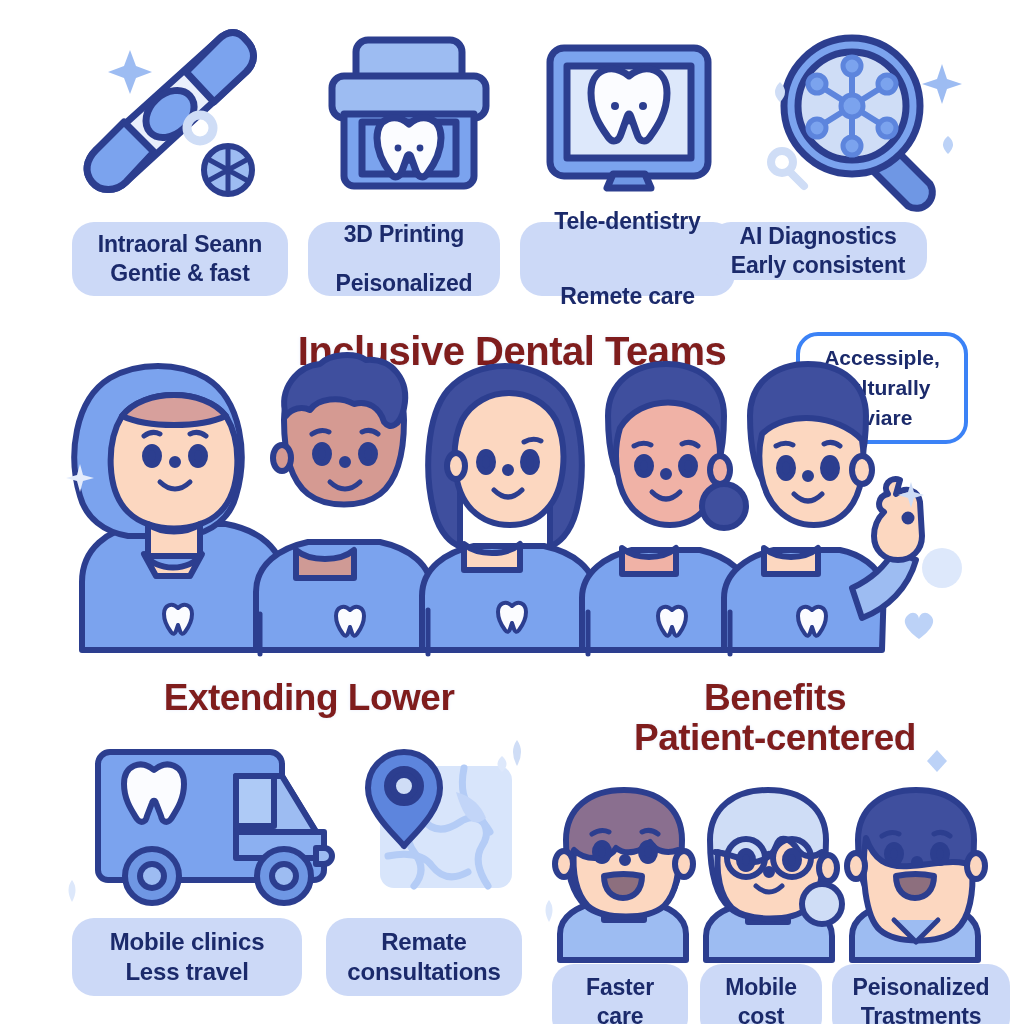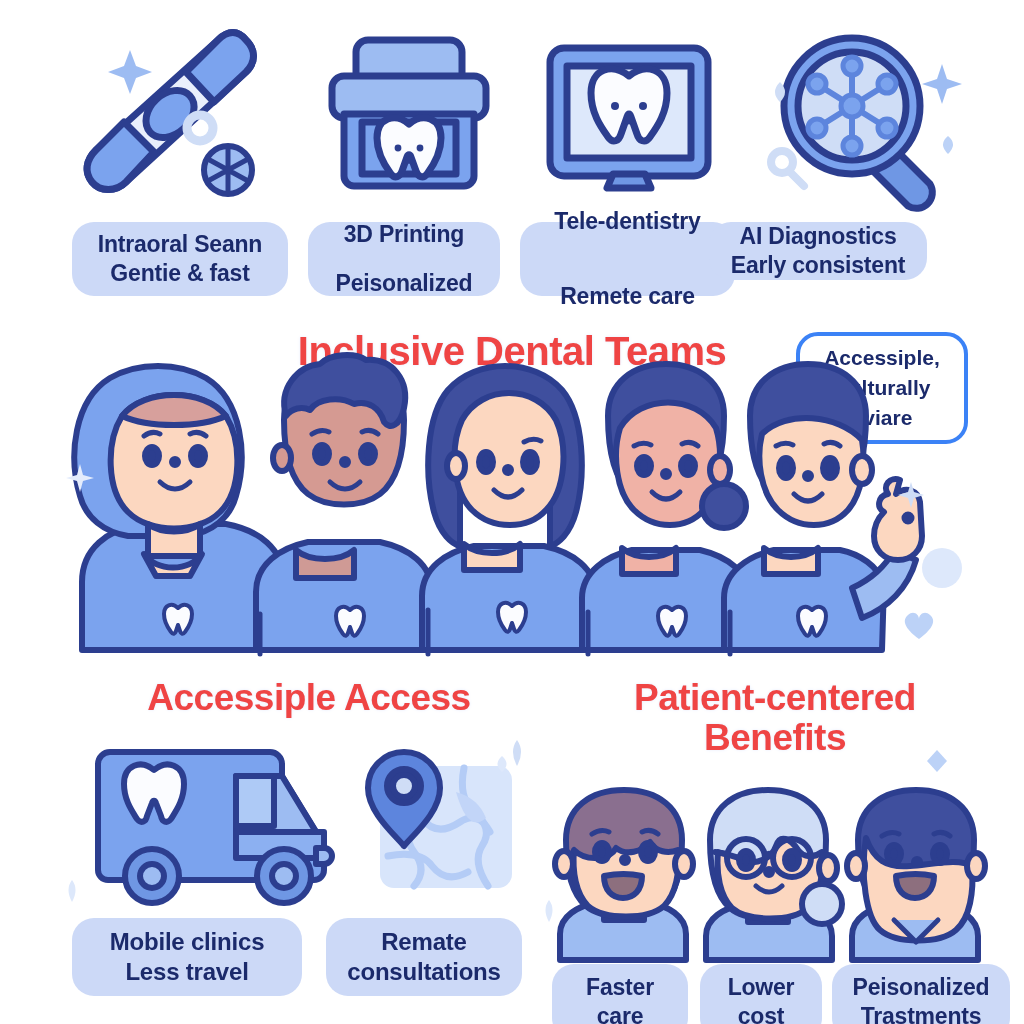--- a/index.html
+++ b/index.html
@@ -24,21 +24,21 @@
     align-items: center;
     justify-content: center;
     line-height: 1.26;
     letter-spacing: -0.2px;
   }
   .pill span { display: block; white-space: nowrap; }
 
   
   .sect-title {
     position: absolute;
-    color: #ef4444;
+    color: #7f1d1d;
     font-weight: 700;
     text-align: center;
     letter-spacing: -0.5px;
     line-height: 1.08;
     text-shadow: 0 0 2px #eef2fd, 0 0 4px #eef2fd;
   }
 
   
   .bubble {
     position: absolute;
@@ -296,21 +296,21 @@
     <svg width="40" height="40">
         <circle cx="20" cy="20" r="20" fill="#dde8fb"></circle>
       </svg>
   </div>
   <div class="sparkle" style="left:902px; top:608px;">
     <svg width="34" height="32">
         <path d="M17 31 C2 20 0 12 6 7 c5 -5 11 -1 11 4 c0 -5 6 -9 11 -4 c6 5 4 13 -11 24 Z" fill="#bcd2f7"></path>
       </svg>
   </div>
 
-  <div class="sect-title" style="left:108px; top:678px; width:402px; font-size:37px;">Accessiple Access</div>
+  <div class="sect-title" style="left:108px; top:678px; width:402px; font-size:37px;">Extending Lower</div>
 
   <div class="art" style="left:88px; top:752px;">
     <svg width="262" height="158" viewBox="0 0 262 158">
       <g stroke="#2c3e8f" stroke-width="6" stroke-linejoin="round">
         <path d="M10 12 a12 12 0 0 1 12 -12 L182 0 a12 12 0 0 1 12 12 L194 24 L232 86 a16 16 0 0 1 4 10 L236 118 a10 10 0 0 1 -10 10 L20 128 a10 10 0 0 1 -10 -10 Z" fill="#7ba3ee"></path>
         <path d="M148 24 L194 24 L228 80 L148 80 Z" fill="#9dbcf2"></path>
         <path d="M148 24 L186 24 L186 74 L148 74 Z" fill="#aecaf6"></path>
         <path d="M148 80 L236 80 L236 106 L148 106 Z" fill="#8cb0f1"></path>
         <path d="M66 18 c-13 -11 -30 -5 -30 14 c0 16 8 27 13 35 c4 5 9 3 10 -3 l5 -13 c1 -3 3 -3 4 0 l5 13 c1 6 6 8 10 3 c5 -8 13 -19 13 -35 c0 -19 -17 -25 -30 -14 Z" fill="#fbfcff"></path>
         <circle cx="64" cy="124" r="27" fill="#6f97e4"></circle>
@@ -356,22 +356,22 @@
     <span>Remate</span>
     <span>consultations</span>
   </div>
 
   <div class="pill" style="left:72px; top:918px; width:230px; height:78px; font-size:24px;">
     <span>Mobile clinics</span>
     <span>Less  travel</span>
   </div>
 
   <div class="sect-title" style="left:575px; top:678px; width:400px; font-size:37px;">
+    <div>Benefits</div>
     <div>Patient-centered</div>
-    <div>Benefits</div>
   </div>
 
   <div class="sparkle" style="left:927px; top:750px;">
     <svg width="20" height="22">
         <path d="M10 0 L20 11 L10 22 L0 11 Z" fill="#bcd2f7"></path>
       </svg>
   </div>
   <div class="sparkle" style="left:538px; top:900px;">
     <svg width="22" height="22">
         <path d="M11 0 q7 9 0 22 q-7 -13 0 -22 Z" fill="#dde8fb"></path>
@@ -438,21 +438,21 @@
       </g>
     </svg>
   </div>
 
   <div class="pill" style="left:552px; top:964px; width:136px; height:76px; font-size:23px;">
     <span>Faster</span>
     <span>care</span>
   </div>
 
   <div class="pill" style="left:700px; top:964px; width:122px; height:76px; font-size:23px;">
-    <span>Lower</span>
+    <span>Mobile</span>
     <span>cost</span>
   </div>
 
   <div class="pill" style="left:832px; top:964px; width:178px; height:76px; font-size:23px;">
     <span>Peisonalized</span>
     <span>Trastments</span>
   </div>
 
 </div>
 

